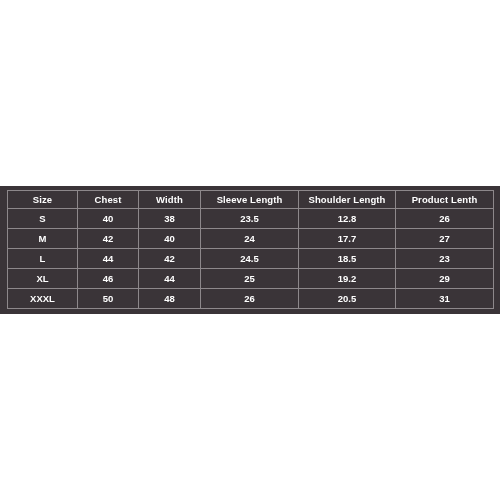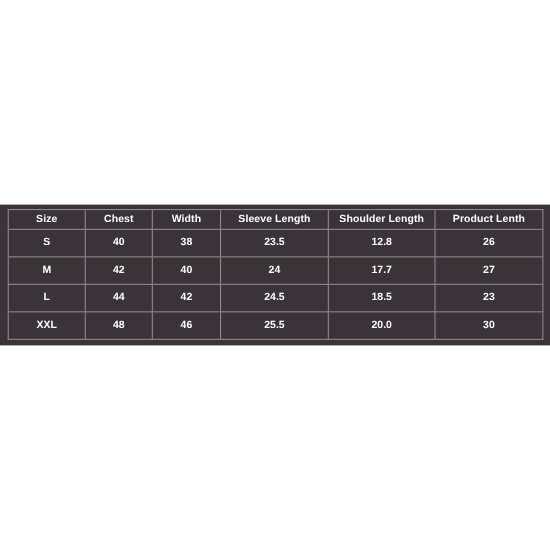--- a/index.html
+++ b/index.html
@@ -117,24 +117,32 @@
         </tr>
         <tr>
           <td>L</td>
           <td>44</td>
           <td>42</td>
           <td>24.5</td>
           <td>18.5</td>
           <td>23</td>
         </tr>
         <tr>
-          <td>XXL</td>
+          <td>XL</td>
+          <td>46</td>
+          <td>44</td>
+          <td>25</td>
+          <td>19.2</td>
+          <td>29</td>
+        </tr>
+        <tr>
+          <td>XXXL</td>
+          <td>50</td>
           <td>48</td>
-          <td>46</td>
-          <td>25.5</td>
-          <td>20.0</td>
-          <td>30</td>
+          <td>26</td>
+          <td>20.5</td>
+          <td>31</td>
         </tr>
       </tbody>
     </table>
   </div>
 
 </div>
 
 </body></html>

